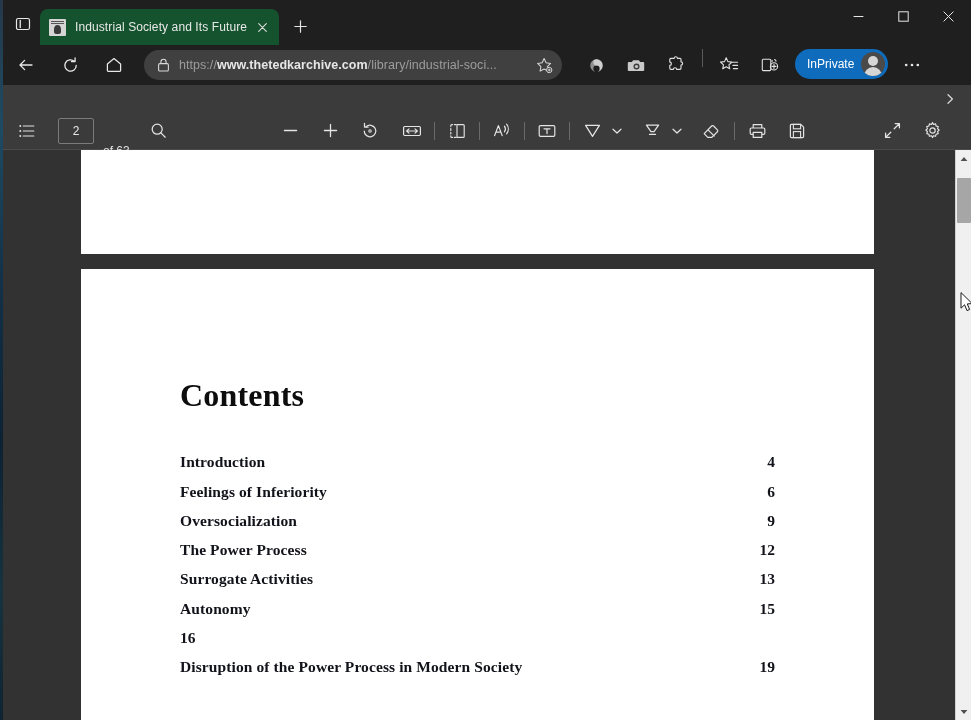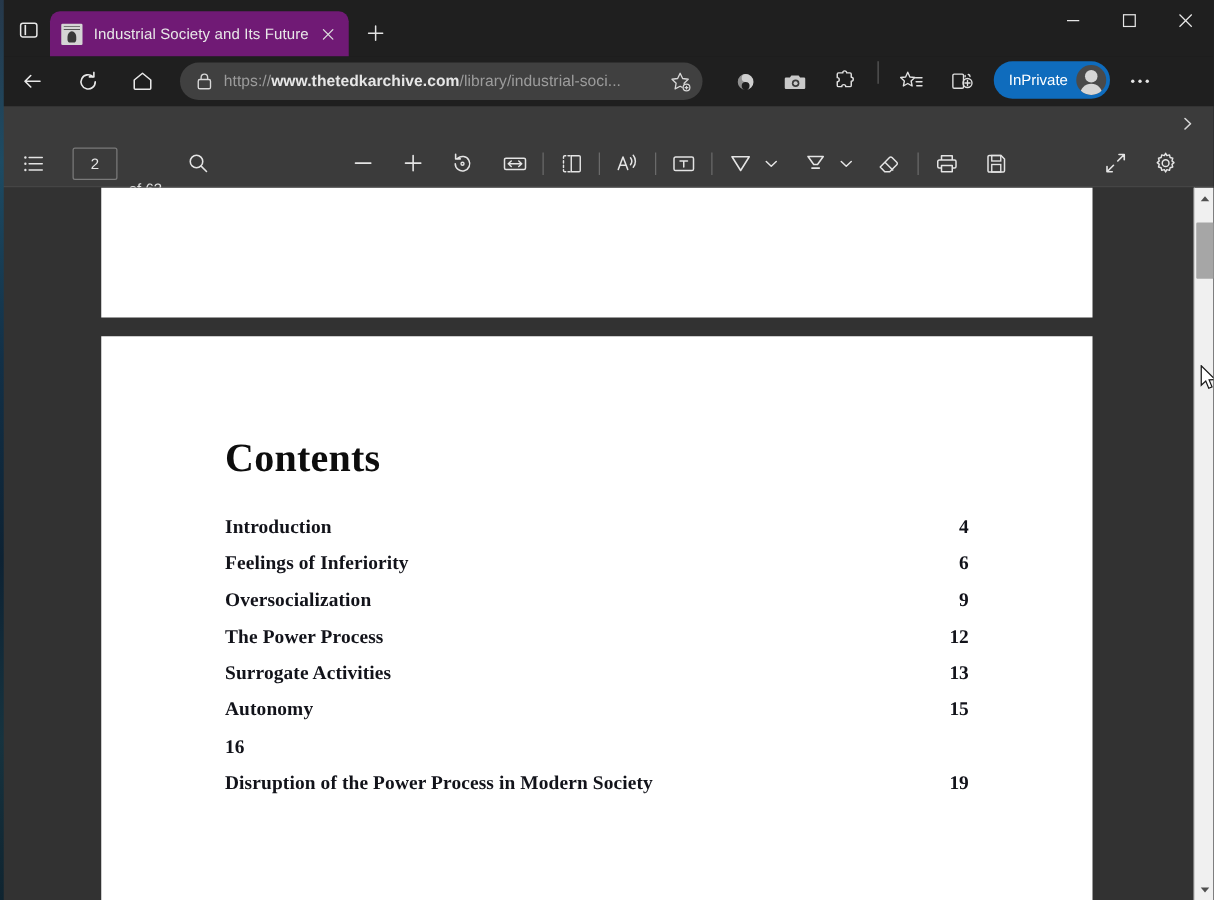--- a/index.html
+++ b/index.html
@@ -49,21 +49,21 @@
     border-radius: 6px;
     cursor: pointer;
   }
   .tab {
     display: flex;
     align-items: center;
     height: 36px;
     min-width: 200px;
     max-width: 240px;
     padding: 0 6px 0 9px;
-    background: #701a75;
+    background: #14532d;
     border-radius: 8px 8px 0 0;
     position: relative;
     cursor: pointer;
   }
   .tab .favicon {
     width: 17px; height: 17px;
     flex: 0 0 17px;
     margin-right: 9px;
     background: #d5d5d5;
     border-radius: 1px;
@@ -319,29 +319,29 @@
   .pdfpage.first { height: 104px; }
   .pdfpage.second { height: 453px; padding: 0 99px; position: relative; }
   .page-gap { height: 15px; flex: 0 0 15px; }
 
   .doc-h1 {
     font-family: "Liberation Serif", serif;
     font-size: 32px;
     font-weight: 700;
     color: #0d0d0d;
     letter-spacing: .2px;
-    padding-top: 81px;
+    padding-top: 110px;
     line-height: 1;
   }
   .toc {
     margin-top: 31px;
   }
   .toc-row {
     display: flex;
-    align-items: flex-start;
+    align-items: flex-end;
     justify-content: space-between;
     height: 29.3px;
     cursor: pointer;
   }
   .toc-title {
     font-family: "Liberation Serif", serif;
     font-size: 15.5px;
     font-weight: 700;
     color: #12131a;
     letter-spacing: .1px;

